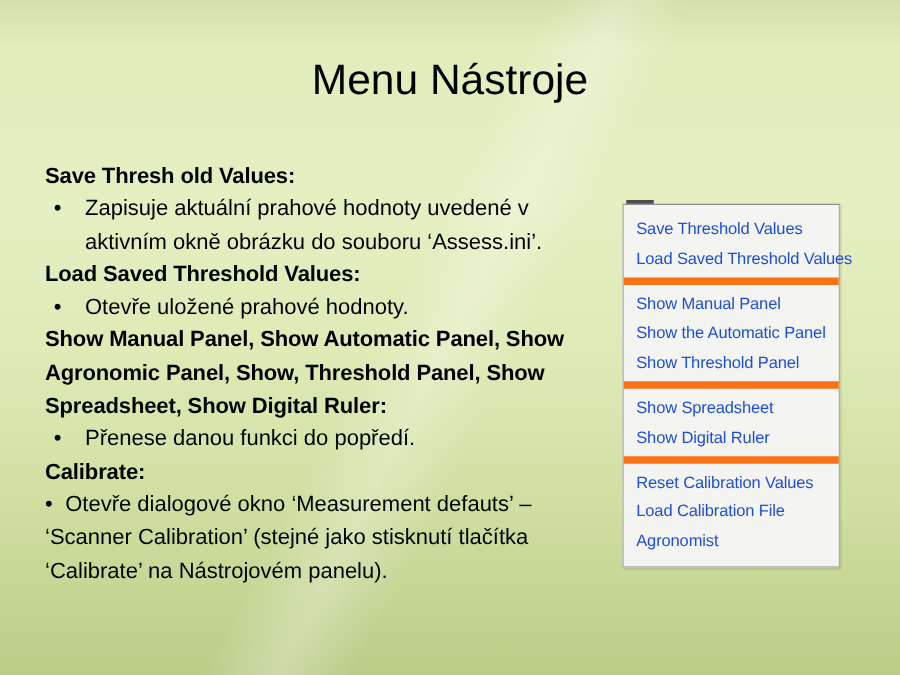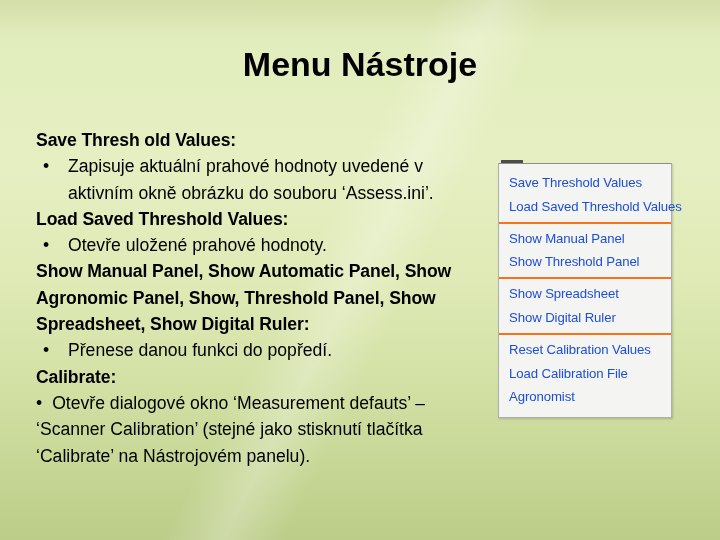--- a/index.html
+++ b/index.html
@@ -38,21 +38,21 @@
   
   #slide-title {
     position: absolute;
     left: 0;
     top: 43px;
     width: 720px;
     text-align: center;
     font-size: 34px;
     line-height: 42px;
     color: #000000;
-    font-weight: bold;
+    font-weight: normal;
     letter-spacing: 0px;
     white-space: nowrap;
   }
 
   
   #body-text {
     position: absolute;
     left: 36px;
     top: 127px;
     width: 446px;
@@ -107,21 +107,21 @@
     left: 2px;
     top: -4px;
     width: 22px;
     height: 3px;
     background: #4c4c4c;
   }
   .menu-group {
     padding: 3px 0 3px 0;
   }
   .menu-group + .menu-group {
-    border-top: 2px solid #f97316;
+    border-top: 6px solid #f97316;
   }
   .menu-item {
     font-size: 13.2px;
     line-height: 23.8px;
     color: #1d4ed8;
     padding: 0 6px 0 10px;
     white-space: nowrap;
     letter-spacing: -0.1px;
   }
 </style>
@@ -146,20 +146,21 @@
 
   <div id="menu-panel">
     <div id="menu-notch"></div>
 
   <div class="menu-group">
         <div class="menu-item">Save Threshold Values</div>
         <div class="menu-item">Load Saved Threshold Values</div>
       </div>
       <div class="menu-group">
         <div class="menu-item">Show Manual Panel</div>
+        <div class="menu-item">Show the Automatic Panel</div>
         <div class="menu-item">Show Threshold Panel</div>
       </div>
       <div class="menu-group">
         <div class="menu-item">Show Spreadsheet</div>
         <div class="menu-item">Show Digital Ruler</div>
       </div>
       <div class="menu-group">
         <div class="menu-item">Reset Calibration Values</div>
         <div class="menu-item">Load Calibration File</div>
         <div class="menu-item">Agronomist</div>

